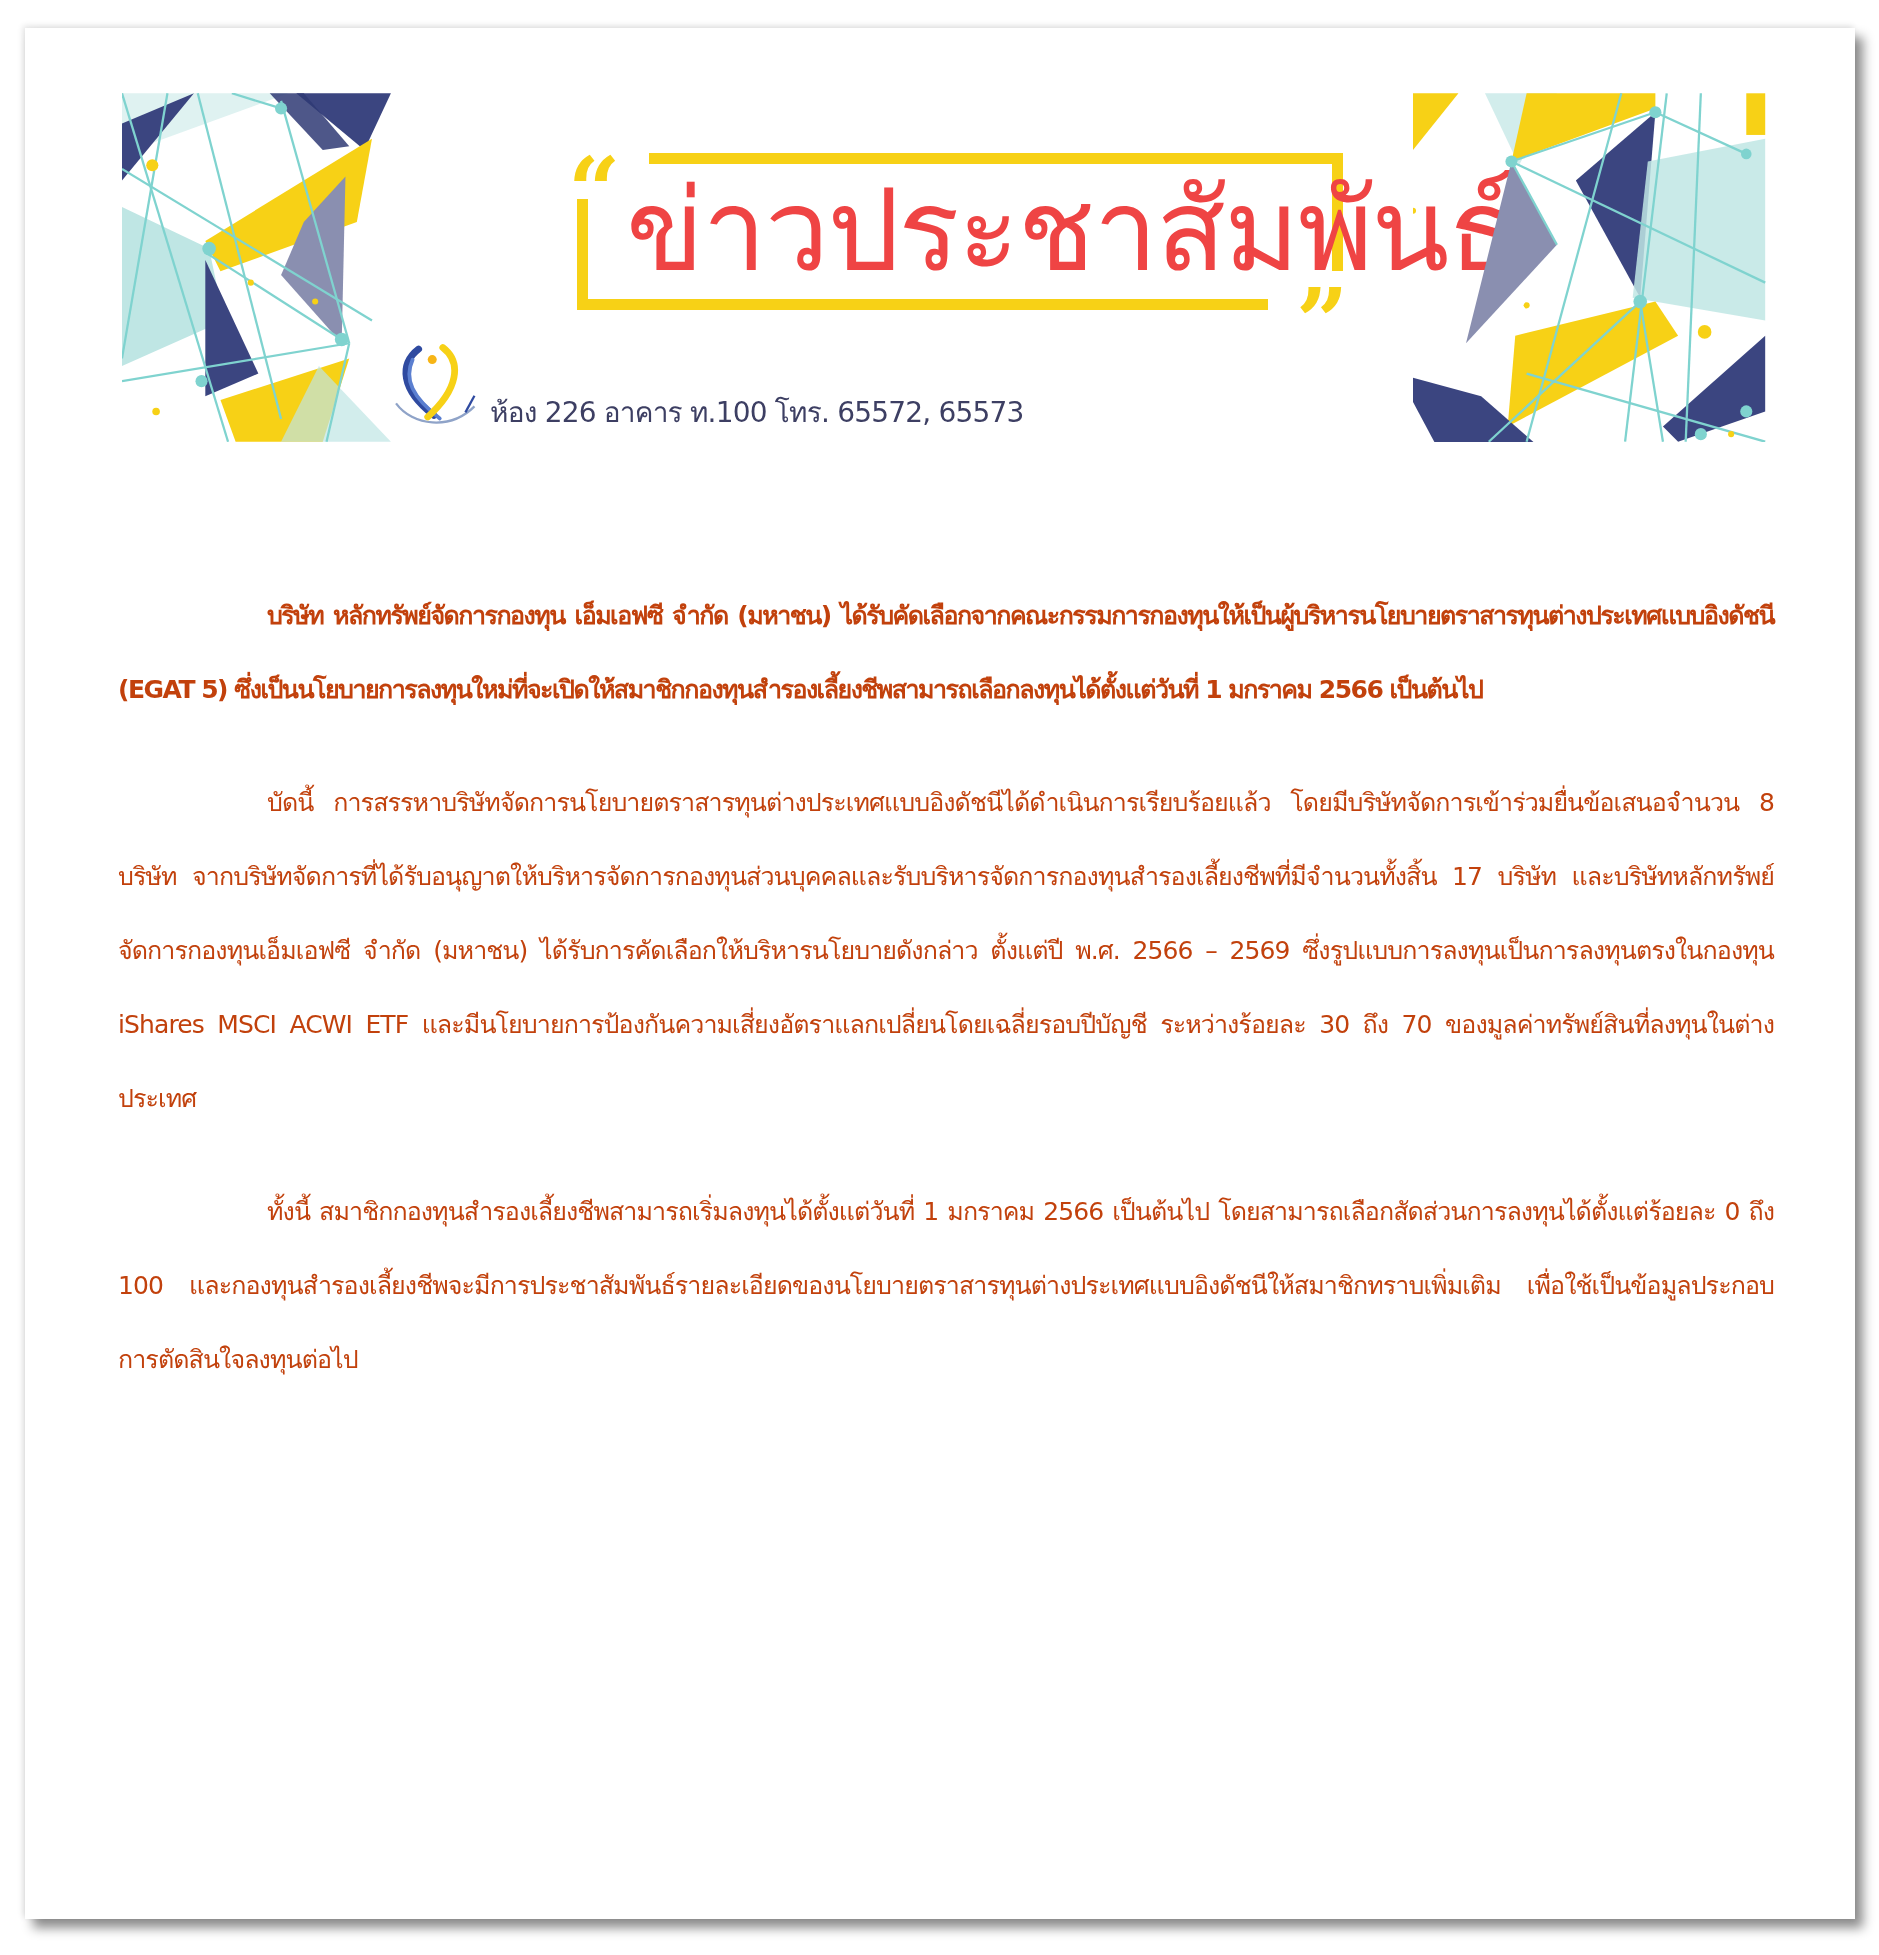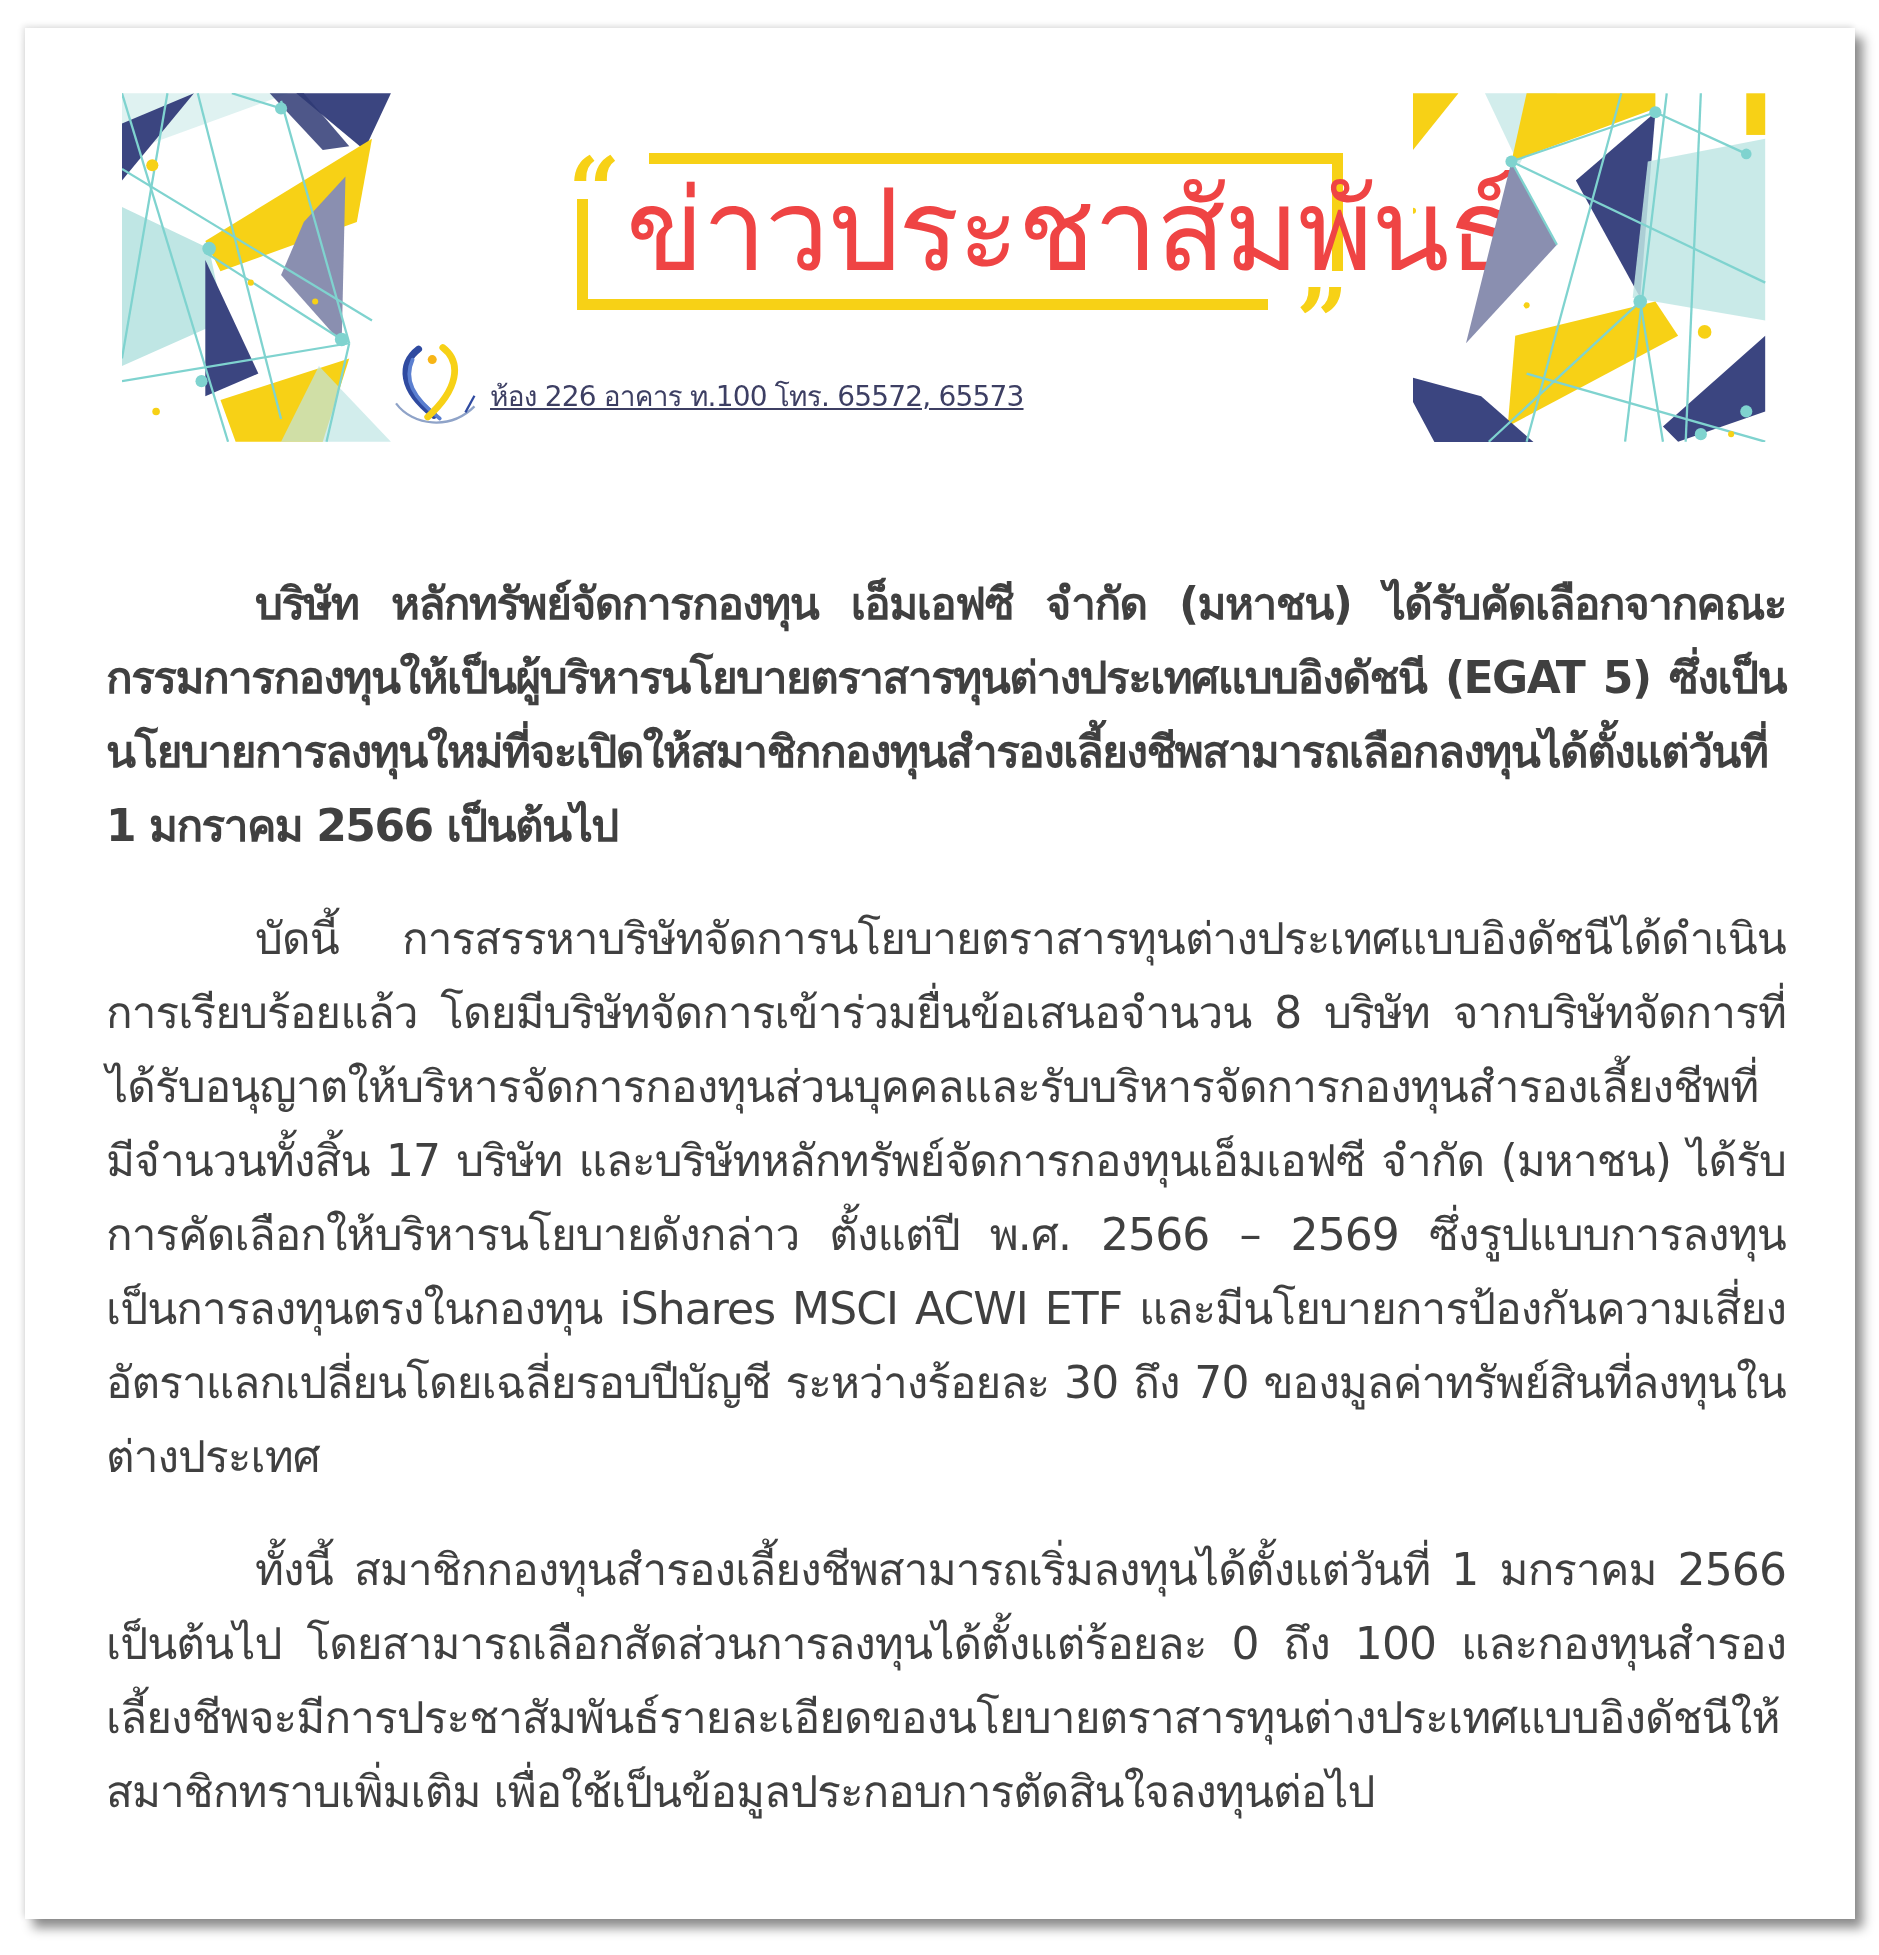--- a/index.html
+++ b/index.html
@@ -13,21 +13,21 @@
   .deco svg { display:block; }
   .bar { position:absolute; background:#f7d116; }
   .quote { position:absolute; color:#f7d116; font-family:"DejaVu Serif",serif; font-weight:bold;
            font-size:91px; line-height:1; }
   .title { position:absolute; left:626px; top:171px; font-size:114px; line-height:1.05;
            color:#ef4444; font-family:"DejaVu Sans",sans-serif; letter-spacing:-1.5px; white-space:nowrap; }
   .sub { position:absolute; left:490px; color:#3d3f63; font-size:28px; white-space:nowrap;
          font-family:"DejaVu Sans",sans-serif; letter-spacing:-0.8px; }
   .logo { position:absolute; left:390px; top:343px; width:92px; height:89px; }
   .content { position:absolute; left:106px; top:567px; width:1680px; }
-  .para { margin:0; font-size:44px; line-height:74px; color:#404040; text-align:justify;
+  .para { margin:12px; font-size:25px; line-height:74px; color:#c2410c; text-align:justify;
           text-indent:149px; font-family:"DejaVu Sans",sans-serif; letter-spacing:-0.9px; }
   .para.bold { font-weight:bold; letter-spacing:-1.5px; }
   .para + .para { margin-top:39px; }
 </style>
 </head>
 <body>
 
 <div class="card"></div>
 
 <div class="banner">
@@ -83,21 +83,21 @@
     <svg width="92" height="89" viewBox="0 0 122 118">
       <path d="M38,8 C12,28 14,62 58,96" stroke="#2f4aa0" stroke-width="9" fill="none" stroke-linecap="round"></path>
       <path d="M30,22 C18,48 30,72 66,100" stroke="#5b7fd0" stroke-width="5" fill="none" stroke-linecap="round"></path>
       <path d="M70,6 C96,26 90,62 50,98" stroke="#f7d116" stroke-width="9" fill="none" stroke-linecap="round"></path>
       <circle cx="56" cy="22" r="6" fill="#f7b516"></circle>
       <path d="M8,80 C30,110 80,116 112,84" stroke="#8fa3c8" stroke-width="3" fill="none"></path>
       <path d="M112,70 L100,92" stroke="#2f4aa0" stroke-width="3"></path>
     </svg>
   </div>
 
-  <div class="sub" style="top:374px;text-decoration:underline;">ห้อง 226 อาคาร ท.100 โทร. 65572, 65573</div>
+  <div class="sub" style="top:390px;">ห้อง 226 อาคาร ท.100 โทร. 65572, 65573</div>
 
   <div class="deco" style="left:1413px; top:93px;">
     <svg width="356" height="349" viewBox="0 0 470 460">
       <polygon points="0,0 60,0 0,75" fill="#f7d116"></polygon>
       <polygon points="95,0 190,0 140,95" fill="#bfe6e4" opacity="0.7"></polygon>
       <polygon points="150,0 320,0 320,20 130,90" fill="#f7d116"></polygon>
       <polygon points="440,0 465,0 465,55 440,55" fill="#f7d116"></polygon>
       <polygon points="130,90 190,200 70,330" fill="#8a8fb0"></polygon>
       <polygon points="215,115 320,25 300,270" fill="#3b4580"></polygon>
       <polygon points="310,90 465,60 465,300 290,270" fill="#bfe6e4" opacity="0.85"></polygon>

